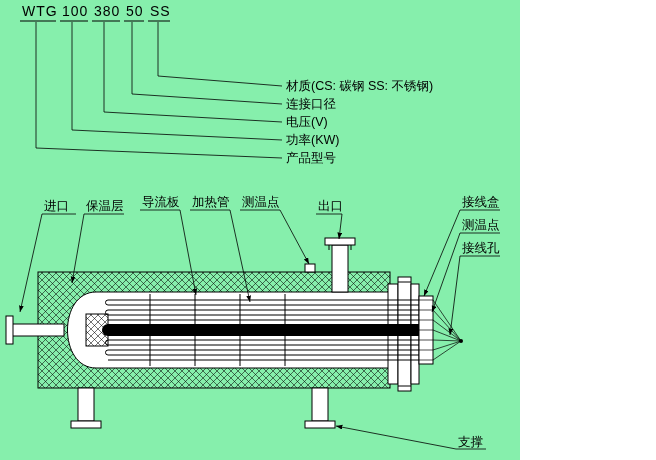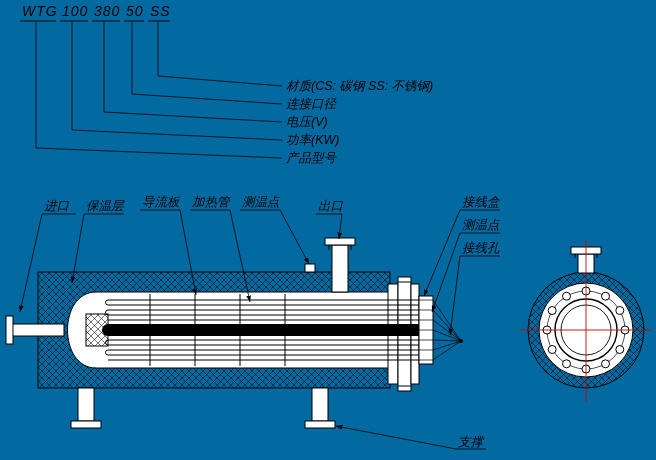--- a/index.html
+++ b/index.html
@@ -1,16 +1,16 @@
 <!DOCTYPE html>
 <html><head>
 <meta charset="utf-8">
 <style>
   html,body{margin:0;padding:0;background:#fff;}
-  .canvas{width:656px;height:460px;position:relative;background:#0369a1;overflow:hidden;font-style:italic;}
+  .canvas{width:520px;height:460px;position:relative;background:#86efac;overflow:hidden;}
   svg{display:block;}
   text{font-family:"Liberation Sans","DejaVu Sans",sans-serif;fill:#000;}
   .code{font-size:14px;letter-spacing:1px;}
   .lbl{font-size:12.5px;}
   .ln{stroke:#000;stroke-width:1;fill:none;}
   .thin{stroke:#000;stroke-width:.7;fill:none;}
   .wfill{fill:#fff;stroke:#000;stroke-width:1;}
   .blk{fill:#000;stroke:none;}
   .red{stroke:#cc0000;stroke-width:.9;fill:none;}
   .leader{stroke:#000;stroke-width:.8;fill:none;}

